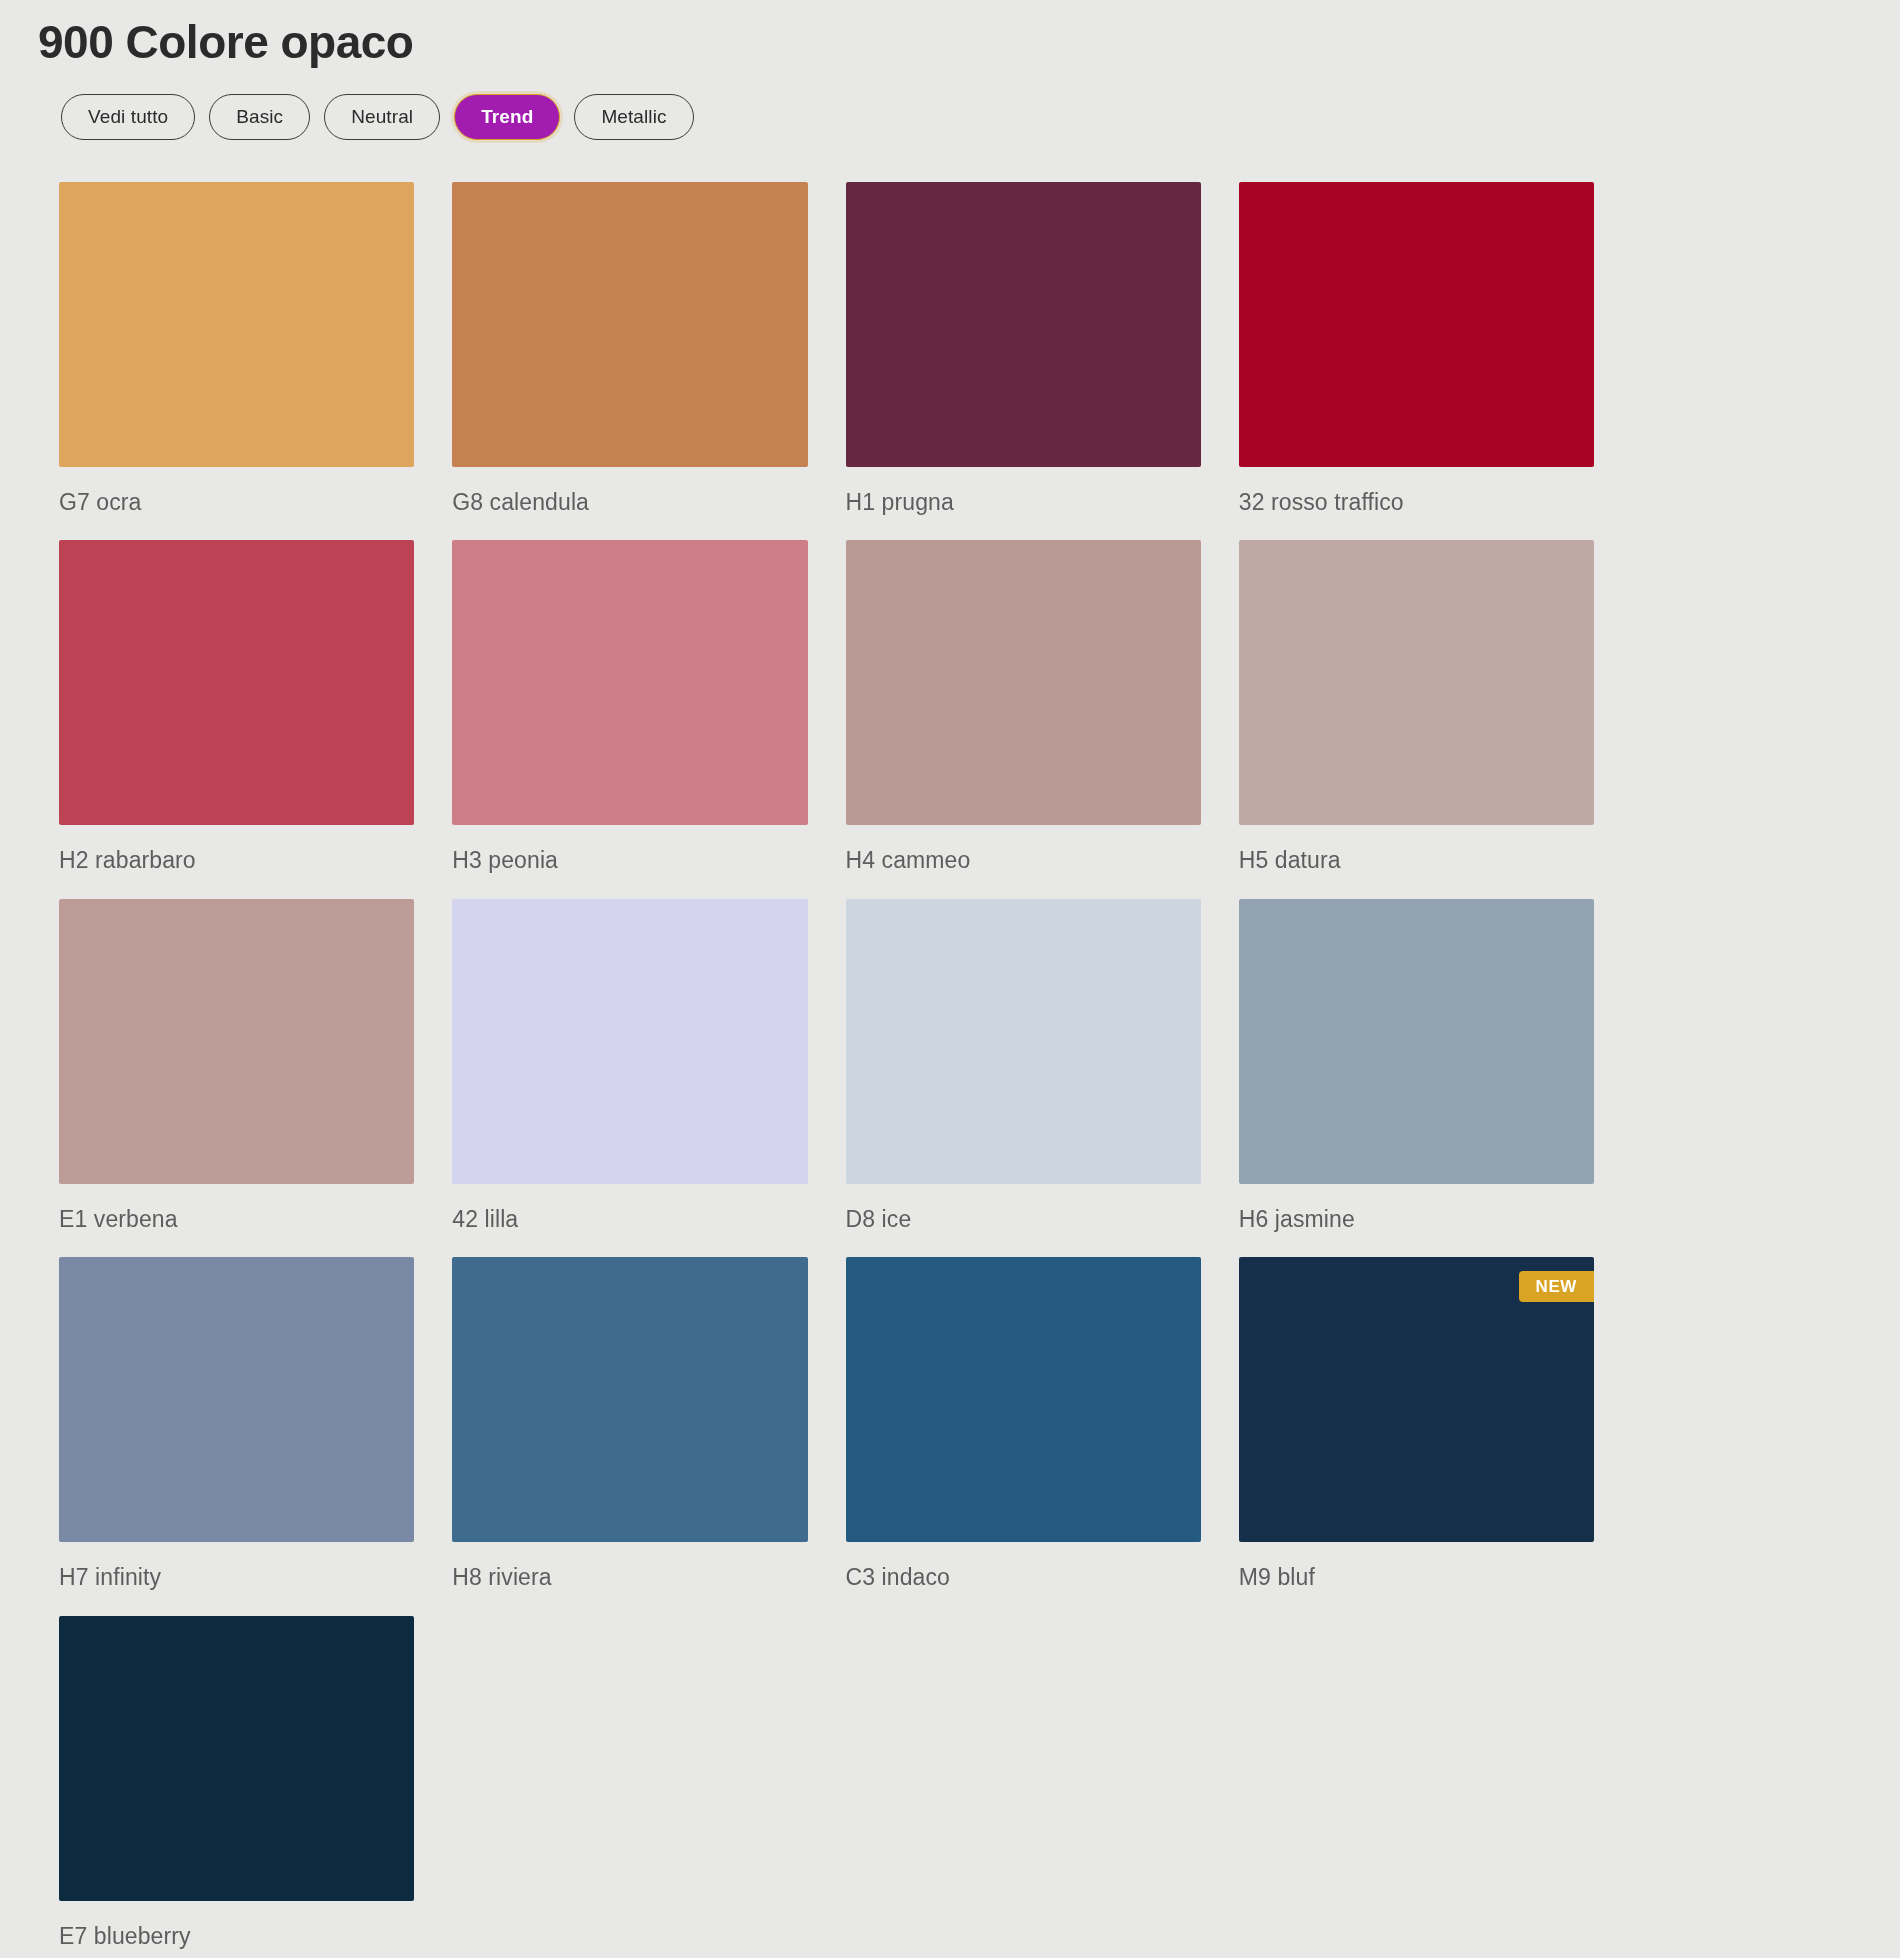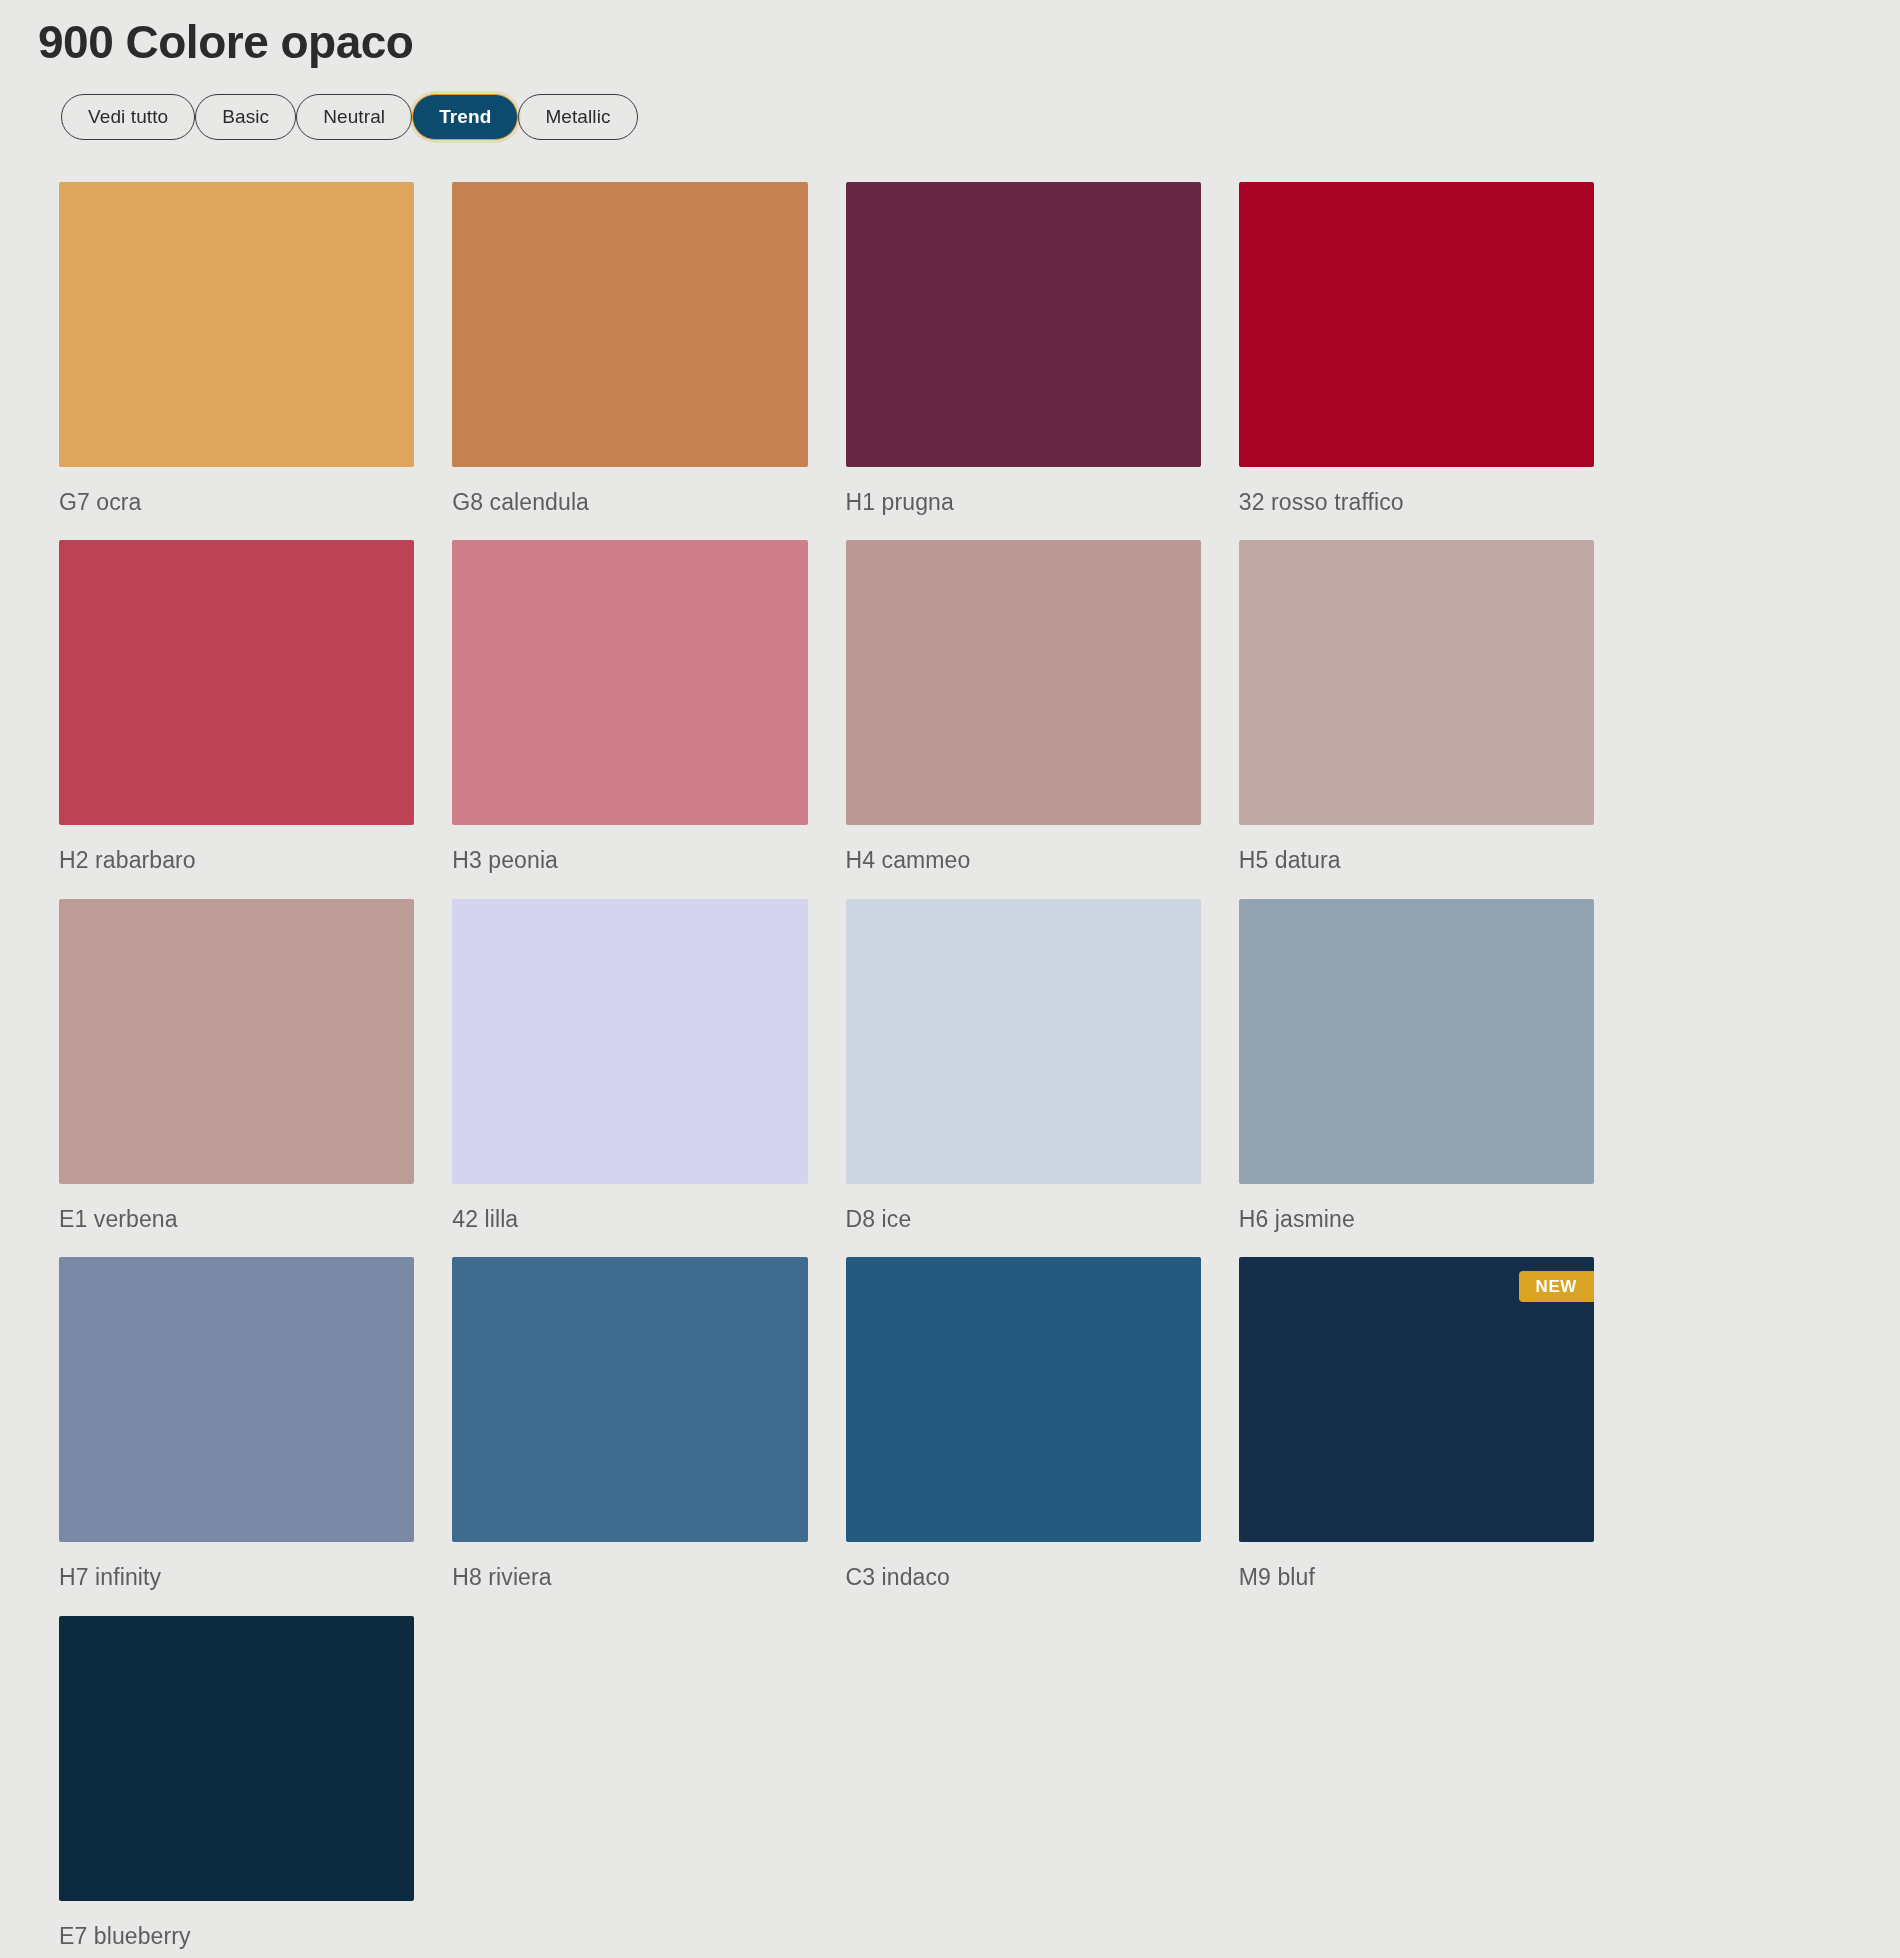--- a/index.html
+++ b/index.html
@@ -31,41 +31,42 @@
     color: #2B2B2B;
     margin: 0;
     padding: 14px 0 0 38px;
     line-height: 1.25;
   }
 
   
   .filters {
     display: flex;
     align-items: flex-start;
+    gap: 14px;
     padding: 22px 0 0 61px;
   }
   .pill {
     display: inline-flex;
     align-items: center;
     justify-content: center;
     height: 46px;
     padding: 0 26px;
     border-radius: 989px;
     border: 1.6px solid #3A3A3A;
     background: transparent;
     color: #2B2B2B;
     font-size: 19px;
     font-weight: 400;
     letter-spacing: 0.1px;
     white-space: nowrap;
     cursor: pointer;
     user-select: none;
   }
   .pill.active {
-    background: #0c4a6e;
+    background: #a21caf;
     border-color: #D9A323;
     color: #FFFFFF;
     font-weight: 600;
     box-shadow: 0 0 0 3px rgba(217,163,35,0.18);
   }
 
   
   .grid {
     display: grid;
     grid-template-columns: repeat(4, 1fr);

